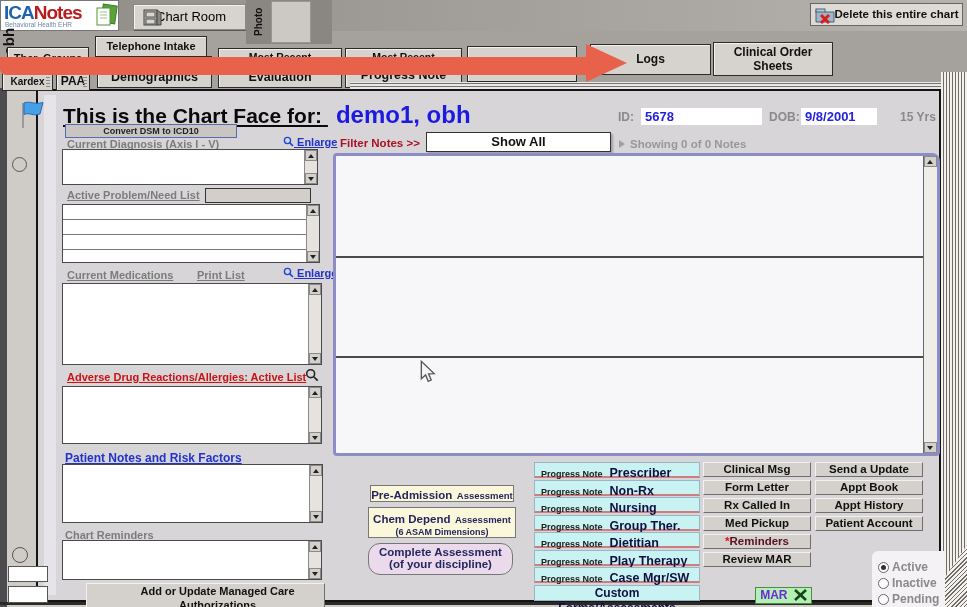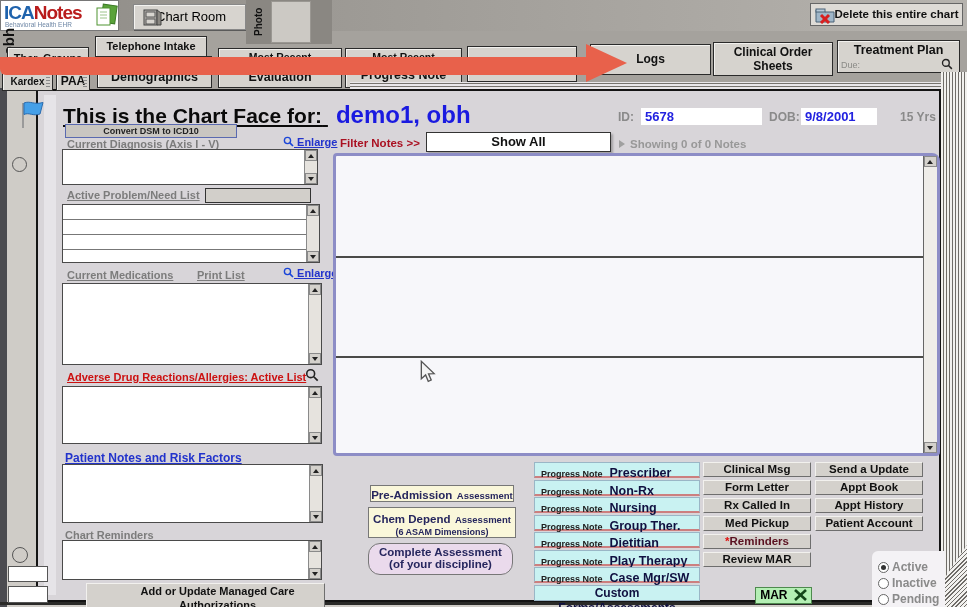--- a/index.html
+++ b/index.html
@@ -104,21 +104,21 @@
   .lav { background:#eadaec;border-radius:12px; }
   .cyan-row { position:absolute; left:534px; width:166px; height:16px; background:#c9f2f2;
               border:1px solid #9ab6c6; border-bottom:2px solid #cc7f7f; z-index:12; white-space:nowrap; }
   .cyan-row .pfx { font-size:9px; font-weight:bold; color:#202020; margin-left:6px; }
   .cyan-row .nm { font-size:12.5px; font-weight:bold; color:#101040; margin-left:7px;text-align:center; }
   .custom-row { position:absolute; left:534px; width:166px; height:16px; background:#c9f2f2; border:1px solid #9ab6c6;
                 font-size:12px; font-weight:bold; color:#101040; text-align:center; line-height:15px; z-index:12; }
   .act-btn { position:absolute; width:108px; height:15px; font-size:11.5px; line-height:13px; z-index:12; }
   .rem-star { color:#e01010; } .rem-txt { color:#5a1020; }
   .mar-btn { left:755px; top:587px; width:57px; height:17px; background:#b4efb4; border:1px solid #4e8a4e;
-             font-size:12px; font-weight:bold; color:#000000; text-align:center; line-height:15px; z-index:13; }
+             font-size:12px; font-weight:bold; color:#6d28d9; text-align:center; line-height:15px; z-index:13; }
   .radio-panel { left:872px; top:551px; width:73px; height:56px; background:#f4f2f5; border-radius:6px 0 0 0; z-index:13; }
   .radio-row { position:absolute; left:878px; height:14px; z-index:14; font-size:12px; font-weight:bold; color:#8a8a8a; white-space:nowrap; }
   .rdot { display:inline-block; width:11px; height:11px; border:1px solid #666; border-radius:50%; background:#fff;
           vertical-align:-2px; margin-right:3px; position:relative; }
   .rdot.sel::after { content:""; position:absolute; left:2px; top:2px; width:5px; height:5px; border-radius:50%; background:#333; }
   .cursor { z-index:90; }
 </style>
 </head>
 <body>
 
@@ -198,28 +198,20 @@
 
   <div class="tab" style="left:590px;top:44px;width:121px;height:31px;font-size:12px;line-height:28px;z-index:4;">
     <span>Logs</span>
   </div>
 
   <div class="tab" style="left:713px;top:42px;width:120px;height:34px;font-size:12px;z-index:4;">
     <div style="margin-top:2px;">Clinical Order</div>
     <div>Sheets</div>
   </div>
 
-  <div class="tab" style="left:837px;top:40px;width:123px;height:33px;font-size:12.5px;z-index:4;">
-    <div style="margin-top:2px;">Treatment Plan</div>
-    <span style="position:absolute;left:3px;bottom:2px;font-size:9px;font-weight:normal;color:#8a8a86;">Due:</span>
-    <svg style="position:absolute;right:6px;bottom:2px;" width="12" height="12" viewBox="0 0 16 16">
-      <circle cx="6.5" cy="6.5" r="4.5" fill="none" stroke="#222" stroke-width="1.8"></circle>
-      <line x1="10" y1="10" x2="14.5" y2="14.5" stroke="#222" stroke-width="2"></line>
-    </svg>
-  </div>
 
   <div class="abs arrow-tail"></div>
   <div class="abs arrow-head"></div>
 
   <div class="abs top-stack"></div>
   <div class="abs right-stack"></div>
   <div class="abs corner-stack"></div>
   <div class="abs main-panel"></div>
   <div class="abs left-frame"></div>
   <div class="abs name-strip"></div>

